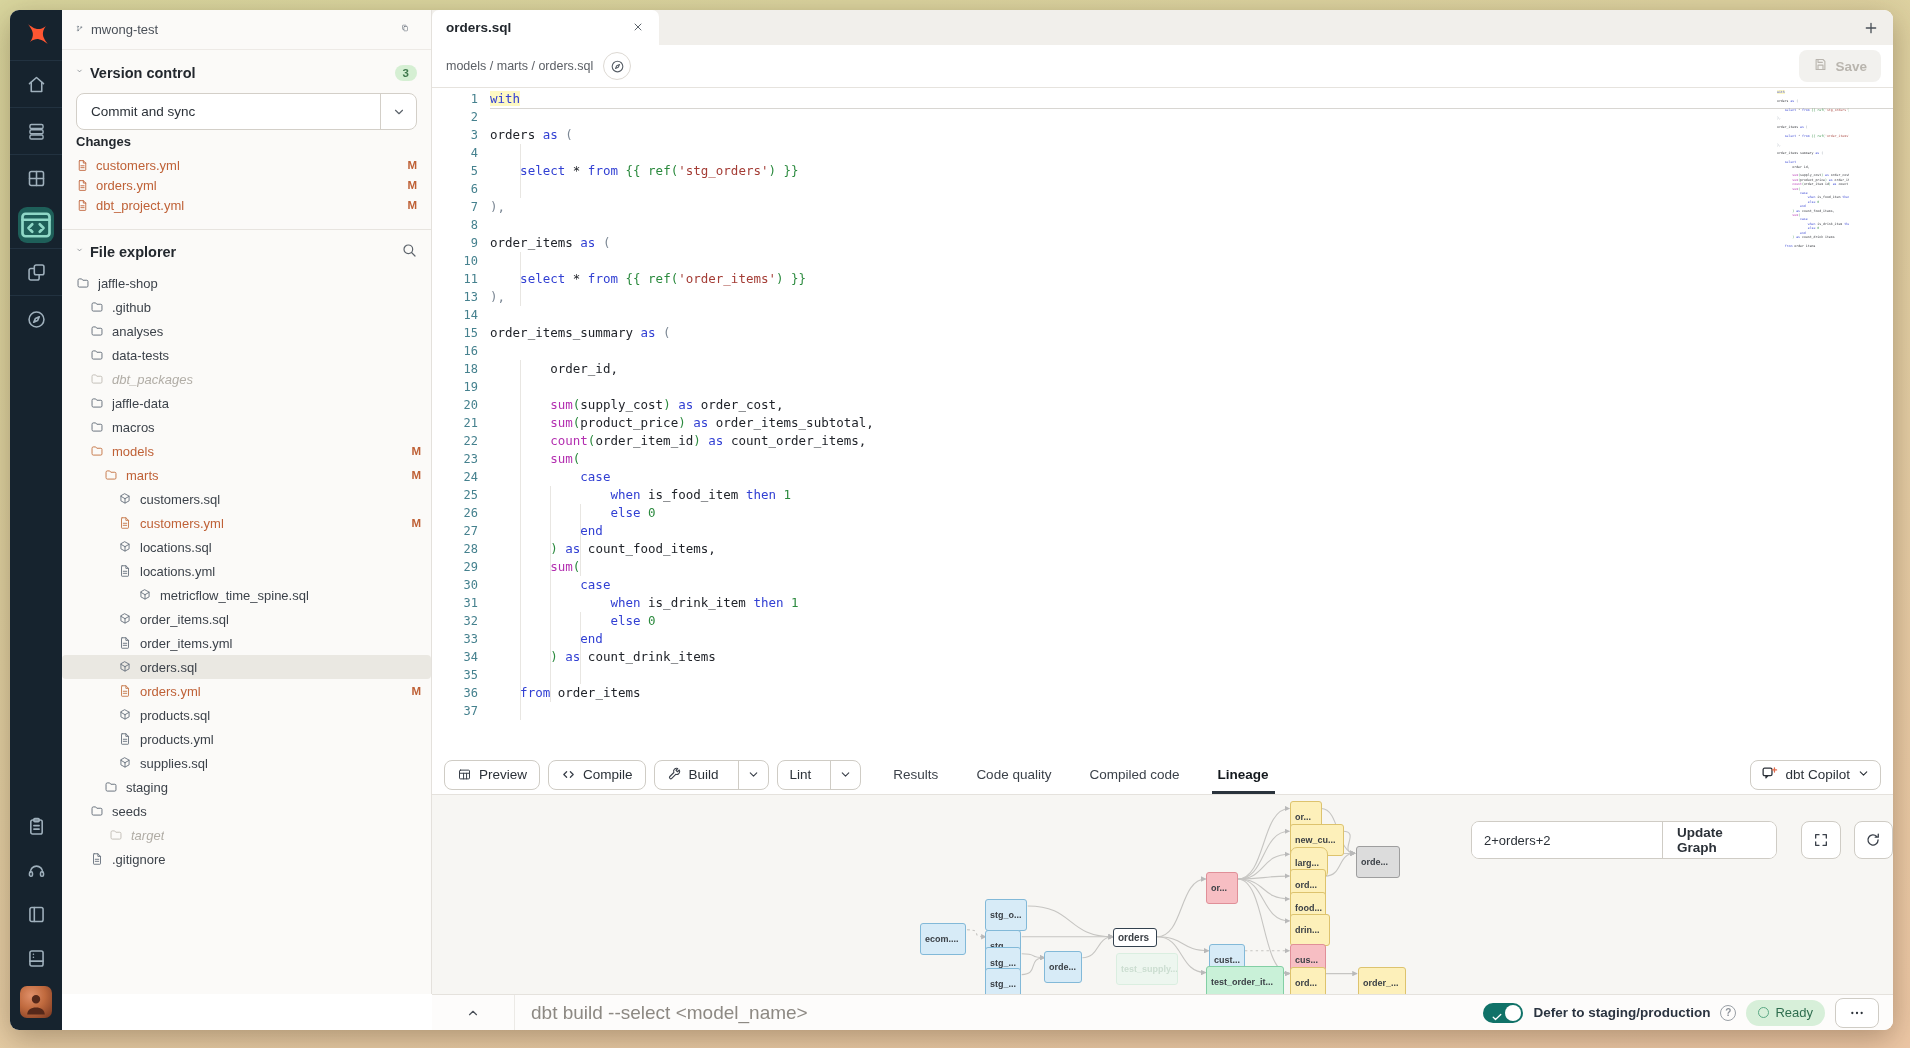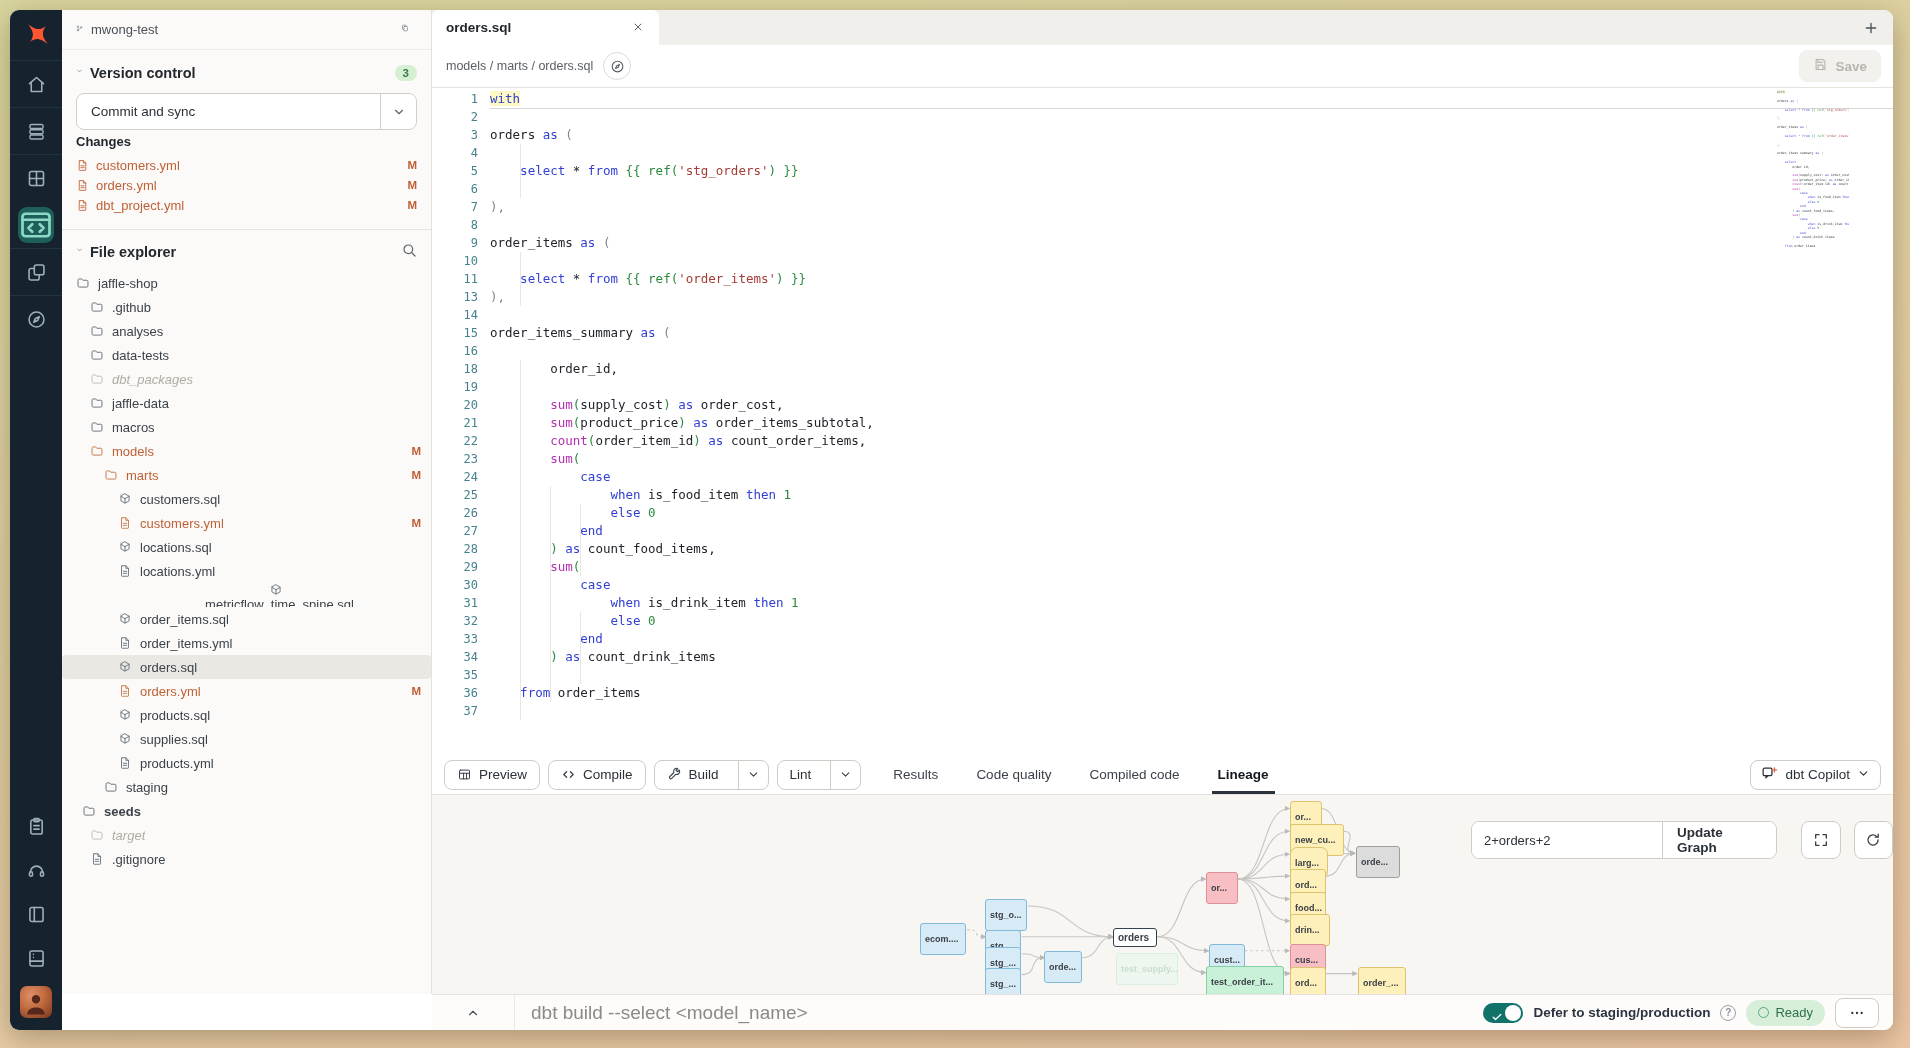--- a/index.html
+++ b/index.html
@@ -433,21 +433,21 @@
         <div class="tree-row" style="padding-left: 56px;">
           <span style="width:14px;height:14px;display:inline-flex;margin-right:8px">
             <svg viewBox="0 0 24 24" fill="none" stroke="currentColor" stroke-width="1.6" stroke-linecap="round" stroke-linejoin="round" style="width:100%;height:100%">
               <path d="M7 3h6.5L18 7.5V20a1 1 0 01-1 1H7a1 1 0 01-1-1V4a1 1 0 011-1z"></path>
               <path d="M13.5 3v4.5H18"></path>
               <path d="M9 12.5h6M9 16h6"></path>
             </svg>
           </span>
                  <span style="overflow:hidden;text-overflow:ellipsis;white-space:nowrap">locations.yml</span>
                  </div>
-        <div class="tree-row" style="padding-left: 76px; flex-direction: column;">
+        <div class="tree-row" style="padding-left: 76px;">
           <span style="width:14px;height:14px;display:inline-flex;margin-right:8px">
             <svg viewBox="0 0 24 24" fill="none" stroke="currentColor" stroke-width="1.6" stroke-linecap="round" stroke-linejoin="round" style="width:100%;height:100%">
               <path d="M12 3.2l7 3.8v8.2l-7 3.8-7-3.8V7z"></path>
               <path d="M12 11.4L5 7.4M12 11.4l7-4M12 11.4v7.5"></path>
             </svg>
           </span>
                  <span style="overflow:hidden;text-overflow:ellipsis;white-space:nowrap">metricflow_time_spine.sql</span>
                  </div>
         <div class="tree-row" style="padding-left: 56px;">
           <span style="width:14px;height:14px;display:inline-flex;margin-right:8px">
@@ -493,53 +493,53 @@
             <svg viewBox="0 0 24 24" fill="none" stroke="currentColor" stroke-width="1.6" stroke-linecap="round" stroke-linejoin="round" style="width:100%;height:100%">
               <path d="M12 3.2l7 3.8v8.2l-7 3.8-7-3.8V7z"></path>
               <path d="M12 11.4L5 7.4M12 11.4l7-4M12 11.4v7.5"></path>
             </svg>
           </span>
                  <span style="overflow:hidden;text-overflow:ellipsis;white-space:nowrap">products.sql</span>
                  </div>
         <div class="tree-row" style="padding-left: 56px;">
           <span style="width:14px;height:14px;display:inline-flex;margin-right:8px">
             <svg viewBox="0 0 24 24" fill="none" stroke="currentColor" stroke-width="1.6" stroke-linecap="round" stroke-linejoin="round" style="width:100%;height:100%">
-              <path d="M12 3.2l7 3.8v8.2l-7 3.8-7-3.8V7z"></path>
-              <path d="M12 11.4L5 7.4M12 11.4l7-4M12 11.4v7.5"></path>
-            </svg>
-          </span>
-                 <span style="overflow:hidden;text-overflow:ellipsis;white-space:nowrap">supplies.sql</span>
-                 </div>
-        <div class="tree-row" style="padding-left: 56px;">
-          <span style="width:14px;height:14px;display:inline-flex;margin-right:8px">
-            <svg viewBox="0 0 24 24" fill="none" stroke="currentColor" stroke-width="1.6" stroke-linecap="round" stroke-linejoin="round" style="width:100%;height:100%">
               <path d="M7 3h6.5L18 7.5V20a1 1 0 01-1 1H7a1 1 0 01-1-1V4a1 1 0 011-1z"></path>
               <path d="M13.5 3v4.5H18"></path>
               <path d="M9 12.5h6M9 16h6"></path>
             </svg>
           </span>
                  <span style="overflow:hidden;text-overflow:ellipsis;white-space:nowrap">products.yml</span>
                  </div>
+        <div class="tree-row" style="padding-left: 56px;">
+          <span style="width:14px;height:14px;display:inline-flex;margin-right:8px">
+            <svg viewBox="0 0 24 24" fill="none" stroke="currentColor" stroke-width="1.6" stroke-linecap="round" stroke-linejoin="round" style="width:100%;height:100%">
+              <path d="M12 3.2l7 3.8v8.2l-7 3.8-7-3.8V7z"></path>
+              <path d="M12 11.4L5 7.4M12 11.4l7-4M12 11.4v7.5"></path>
+            </svg>
+          </span>
+                 <span style="overflow:hidden;text-overflow:ellipsis;white-space:nowrap">supplies.sql</span>
+                 </div>
         <div class="tree-row" style="padding-left: 42px;">
           <span style="width:14px;height:14px;display:inline-flex;margin-right:8px">
             <svg viewBox="0 0 24 24" fill="none" stroke="currentColor" stroke-width="1.7" stroke-linecap="round" stroke-linejoin="round" style="width:100%;height:100%">
               <path d="M3.5 7a2 2 0 012-2h4.2l2 2.3h6.8a2 2 0 012 2V17a2 2 0 01-2 2h-13a2 2 0 01-2-2z"></path>
             </svg>
           </span>
                  <span style="overflow:hidden;text-overflow:ellipsis;white-space:nowrap">staging</span>
                  </div>
-        <div class="tree-row" style="padding-left: 20px; font-weight: bold;">
+        <div class="tree-row" style="padding-left: 28px;">
           <span style="width:14px;height:14px;display:inline-flex;margin-right:8px">
             <svg viewBox="0 0 24 24" fill="none" stroke="currentColor" stroke-width="1.7" stroke-linecap="round" stroke-linejoin="round" style="width:100%;height:100%">
               <path d="M3.5 7a2 2 0 012-2h4.2l2 2.3h6.8a2 2 0 012 2V17a2 2 0 01-2 2h-13a2 2 0 01-2-2z"></path>
             </svg>
           </span>
                  <span style="overflow:hidden;text-overflow:ellipsis;white-space:nowrap">seeds</span>
                  </div>
-        <div class="tree-row dim" style="padding-left: 28px;">
+        <div class="tree-row dim" style="padding-left: 28px; margin-left: 19px;">
           <span style="width:14px;height:14px;display:inline-flex;margin-right:8px">
             <svg viewBox="0 0 24 24" fill="none" stroke="currentColor" stroke-width="1.7" stroke-linecap="round" stroke-linejoin="round" style="width:100%;height:100%">
               <path d="M3.5 7a2 2 0 012-2h4.2l2 2.3h6.8a2 2 0 012 2V17a2 2 0 01-2 2h-13a2 2 0 01-2-2z"></path>
             </svg>
           </span>
                  <span style="overflow:hidden;text-overflow:ellipsis;white-space:nowrap">target</span>
                  </div>
         <div class="tree-row" style="padding-left: 28px;">
           <span style="width:14px;height:14px;display:inline-flex;margin-right:8px">
             <svg viewBox="0 0 24 24" fill="none" stroke="currentColor" stroke-width="1.6" stroke-linecap="round" stroke-linejoin="round" style="width:100%;height:100%">

